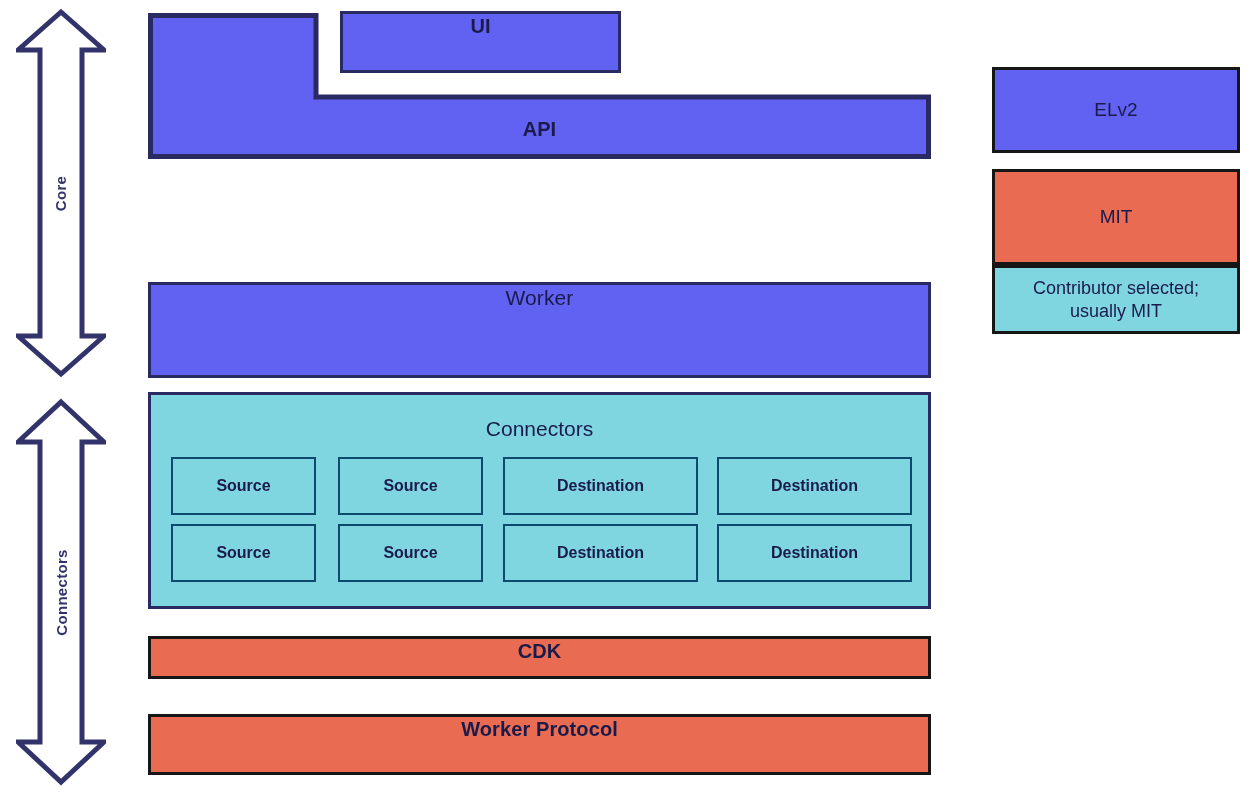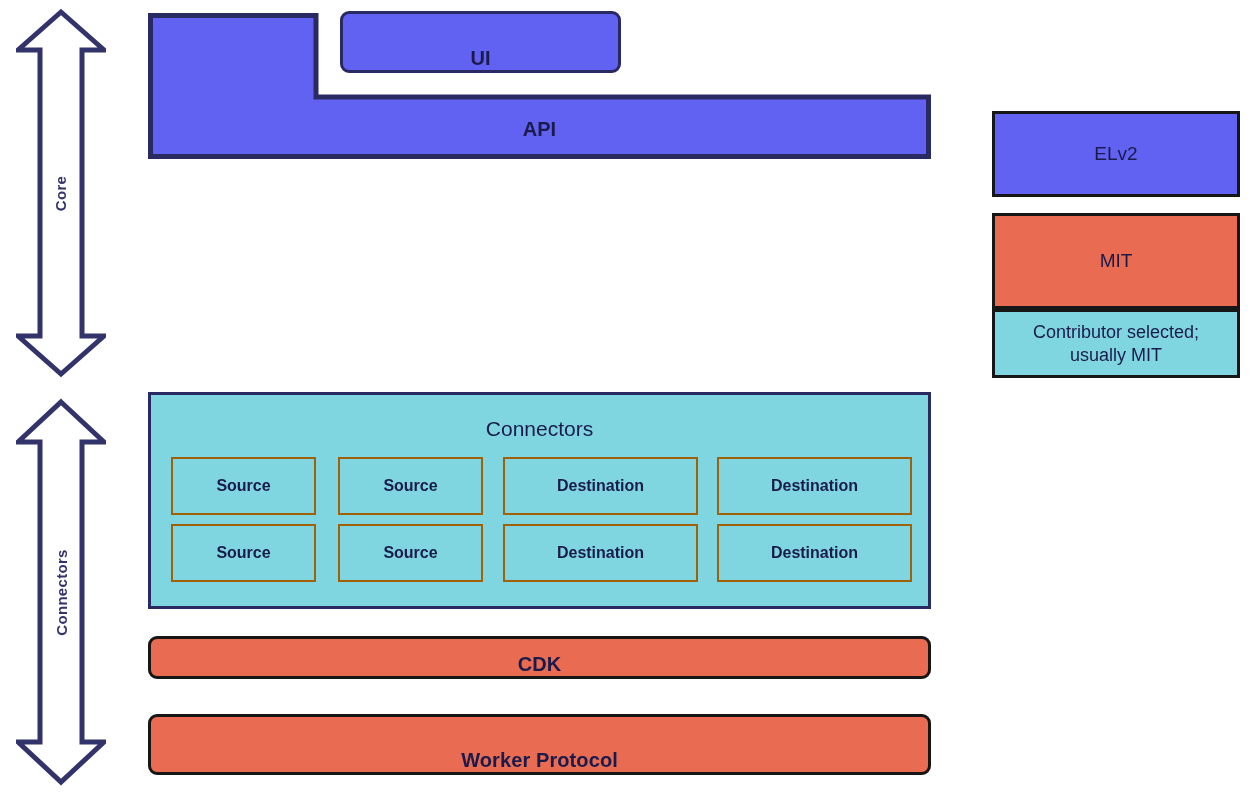--- a/index.html
+++ b/index.html
@@ -16,32 +16,31 @@
     height: 798px;
     background: #ffffff;
     overflow: hidden;
   }
 
   
   .box {
     position: absolute;
     box-sizing: border-box;
     display: flex;
-    align-items: flex-end;
+    align-items: flex-start;
     justify-content: center;
     text-align: center;
     color: #1b1b4b;
     font-size: 19px;
     line-height: 1.2;
     letter-spacing: .1px;
-    border-radius: 9px;
   }
   .bx-navy  { border: 3px solid #2a2a63; }
   .bx-black { border: 3px solid #161616; }
-  .bx-thin  { border: 2px solid #a16207; }
+  .bx-thin  { border: 2px solid #0c4a6e; }
 
   .fill-purple { background: #6161F2; }
   .fill-orange { background: #E86B52; }
   .fill-teal   { background: #7FD6E0; }
 
   .bold { font-weight: bold; }
 
   
   #api-block {
     position: absolute;
@@ -132,21 +131,20 @@
     left: 992px;
     box-sizing: border-box;
     display: flex;
     align-items: center;
     justify-content: center;
     text-align: center;
     font-size: 19px;
     color: #1b1b4b;
     line-height: 1.25;
     padding: 0 8px;
-    margin-top: 44px;
   }
 </style>
 </head>
 <body>
 
 <div id="canvas">
 
   <div class="arrow-wrap" style="left:16px; top:8px; width:90px; height:370px;">
     <svg viewBox="0 0 90 370" width="90" height="370" aria-hidden="true">
       <polygon points="45,4 88,42 66,42 66,328 88,328 45,366 2,328 24,328 24,42 2,42" fill="#ffffff" stroke="#33336b" stroke-width="5" stroke-linejoin="miter"></polygon>
@@ -171,20 +169,23 @@
     </svg>
     <div id="api-label">API</div>
   </div>
 
   <div class="box bx-navy fill-purple bold" style="left:340px; top:11px; width:281px; height:62px; font-size:20px;">
     <span>UI</span>
   </div>
 
 
 
+  <div class="box bx-navy fill-purple" style="left:148px; top:282px; width:783px; height:96px; font-size:21px;">
+    <span>Worker</span>
+  </div>
 
   <div id="connectors-panel" class="bx-navy fill-teal">
     <div id="connectors-title">Connectors</div>
 
     <div class="conn-cell bx-thin" style="left:20px;  top:62px;  width:145px; height:58px;">
       <span>Source</span>
     </div>
     <div class="conn-cell bx-thin" style="left:187px; top:62px;  width:145px; height:58px;">
       <span>Source</span>
     </div>

